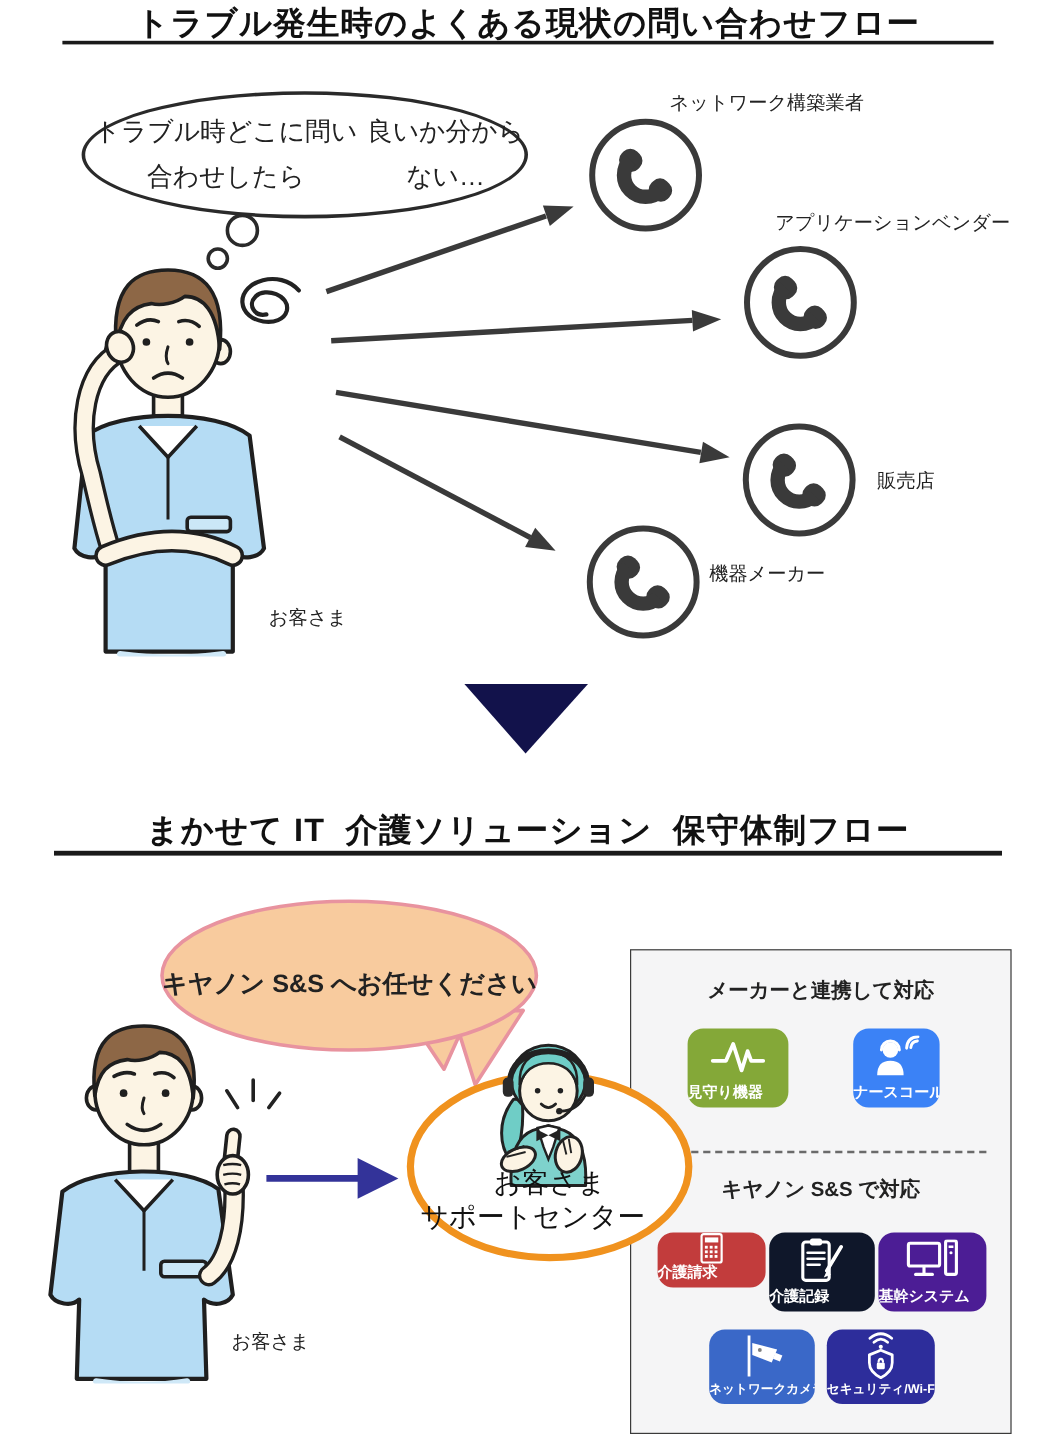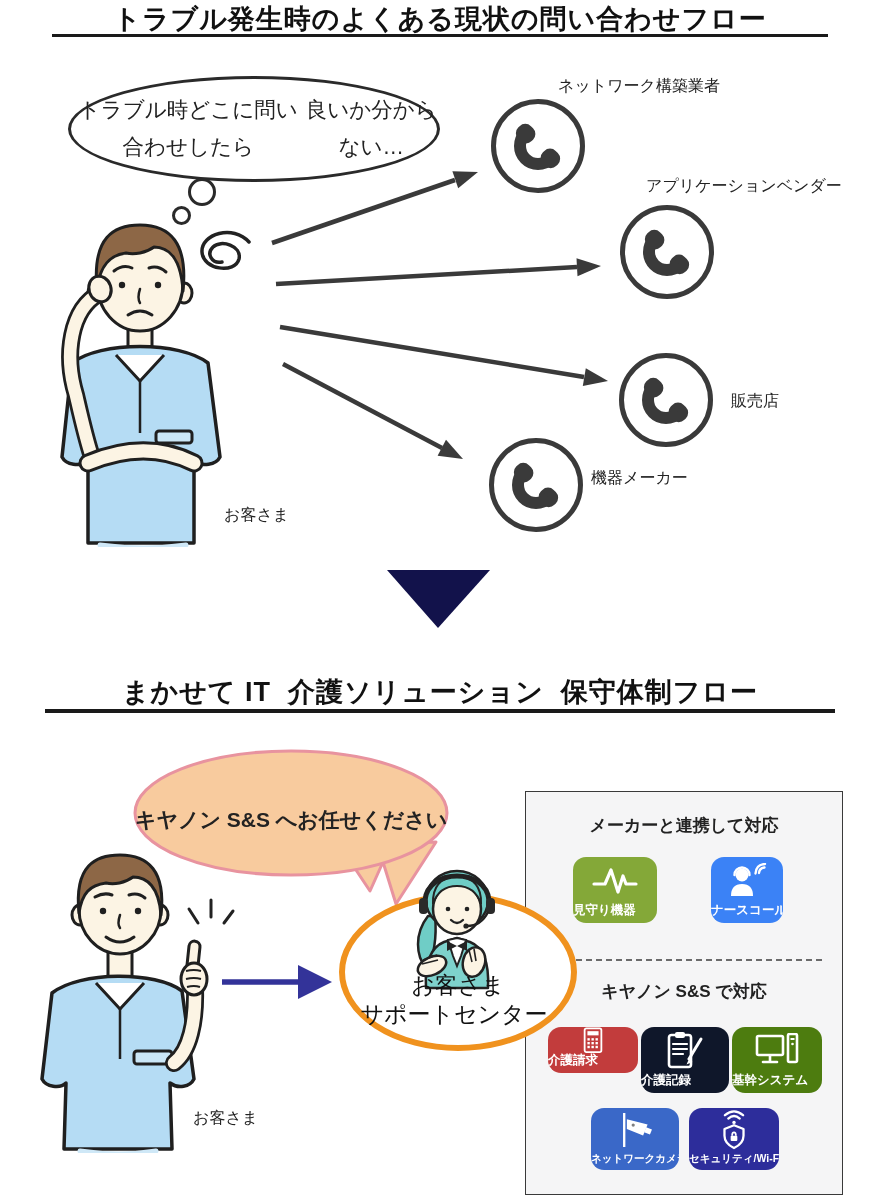--- a/index.html
+++ b/index.html
@@ -281,21 +281,21 @@
           <line x1="8" y1="13" x2="22" y2="13"></line>
             <line x1="8" y1="18" x2="22" y2="18"></line>
             <line x1="8" y1="23" x2="18" y2="23"></line>
         </g>
         <line x1="36" y1="8" x2="24" y2="28" stroke="#fff" stroke-width="3" stroke-linecap="round"></line>
         <polygon points="24,28 21.5,33.5 27.5,31" fill="#fff"></polygon>
       </svg>
       <div class="tile-label">介護記録</div>
     </div>
 
-    <div class="abs tile" style="left: 206px; top: 235px; width: 90px; height: 66px; background-color: #4d7c0f;">
+    <div class="abs tile" style="left: 206px; top: 235px; width: 90px; height: 66px; background-color: #4c1d95;">
       <svg width="44" height="34" viewBox="0 0 44 34">
         <rect x="2" y="3" width="26" height="19" rx="1.5" fill="none" stroke="#fff" stroke-width="2.6"></rect>
         <line x1="15" y1="22" x2="15" y2="28" stroke="#fff" stroke-width="2.6"></line>
         <line x1="8" y1="29" x2="22" y2="29" stroke="#fff" stroke-width="2.6" stroke-linecap="round"></line>
         <rect x="33" y="1" width="9" height="28" rx="1.5" fill="none" stroke="#fff" stroke-width="2.6"></rect>
         <line x1="35.5" y1="6" x2="39.5" y2="6" stroke="#fff" stroke-width="2"></line>
         <circle cx="37.5" cy="11" r="1.3" fill="#fff"></circle>
       </svg>
       <div class="tile-label">基幹システム</div>
     </div>
@@ -358,15 +358,15 @@
     <ellipse cx="78" cy="108" rx="11" ry="15" fill="#FCF4E4" stroke="#222" stroke-width="2.5" transform="rotate(14 78 108)"></ellipse>
     <g stroke="#222" stroke-width="1.6" fill="none">
       <path d="M27,106 l14,-5"></path>
         <path d="M26,110 l16,-4"></path>
       <path d="M73,96 l3,12"></path>
         <path d="M78,95 l2,12"></path>
     </g>
   </svg>
 
   <div class="abs center-text" style="left:342px;top:970px;width:232px;">お客さま</div>
-  <div class="abs center-text" style="left:338px;top:999px;width:232px;font-family:Liberation Mono, monospace;">サポートセンター</div>
+  <div class="abs center-text" style="left:328px;top:999px;width:232px;font-family:Liberation Mono, monospace;">サポートセンター</div>
 
 </div>
 
 </body></html>

